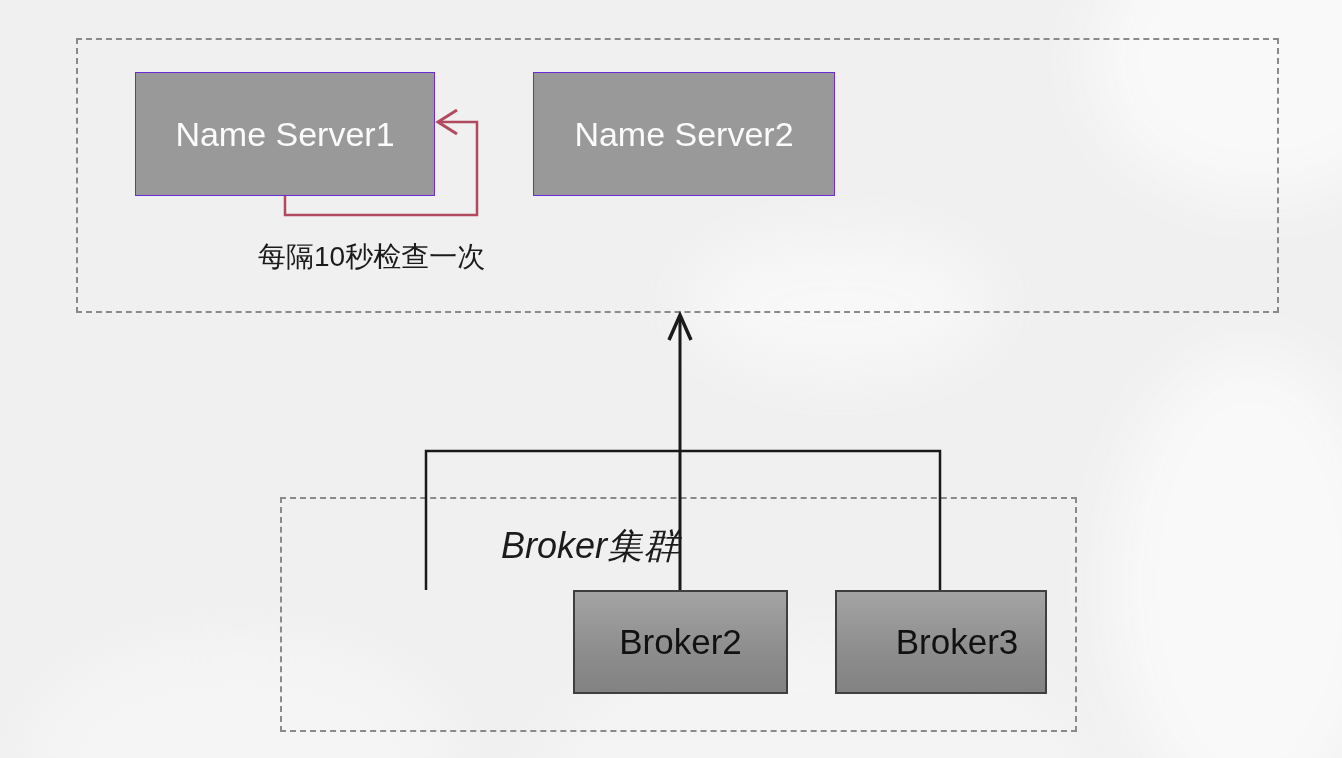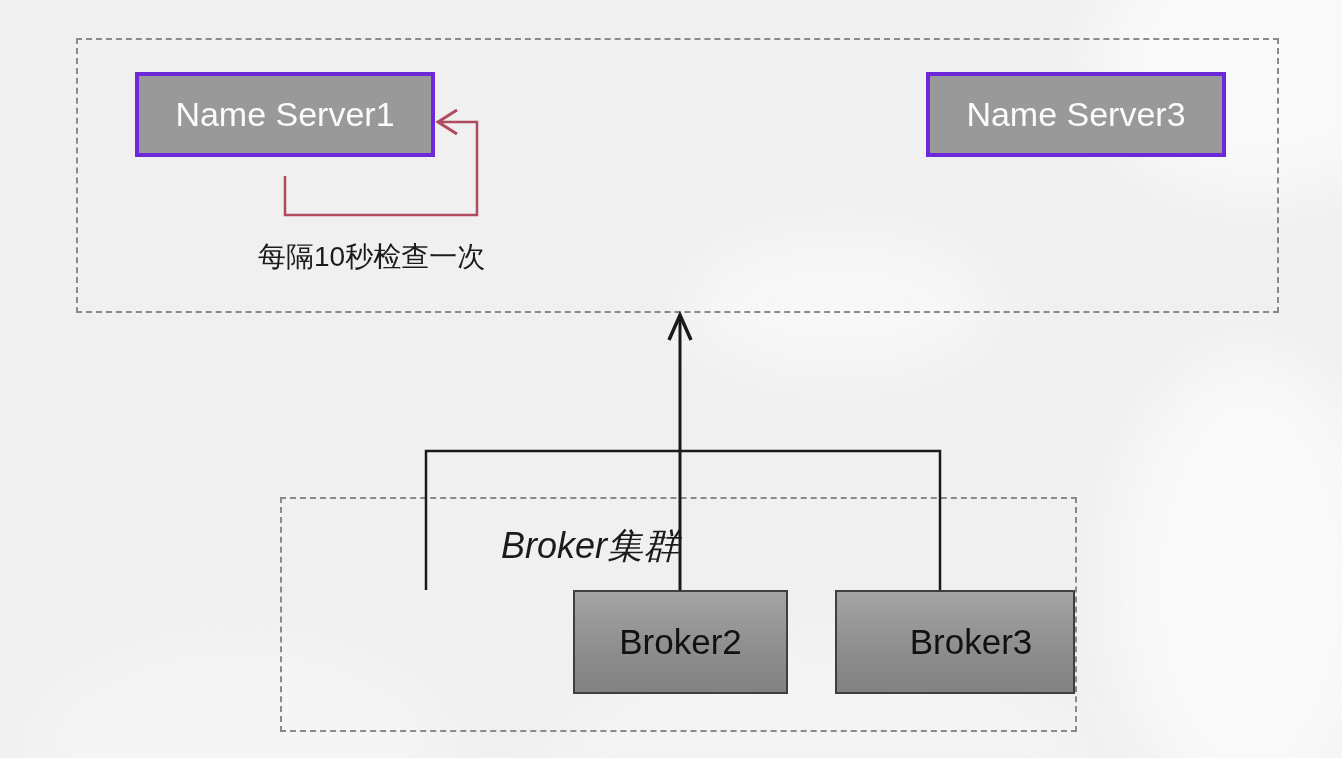--- a/index.html
+++ b/index.html
@@ -38,38 +38,38 @@
   .cluster.broker     { left: 280px; top: 497px; width: 797px; height: 235px; }
 
   .node {
     position: absolute;
     box-sizing: border-box;
     display: flex; align-items: center; justify-content: center;
     z-index: 10;
   }
   .node.ns {
     background: #999999;
-    border: 4px solid #6d28d9;
+    border: 1px solid #6d28d9;
     color: #fbfbfb;
     font-size: 34px;
-    top: 72px; height: 85px;
+    top: 72px; height: 124px;
   }
   .node.ns1 { left: 135px; width: 300px; }
   .node.ns2 { left: 533px; width: 302px; }
   .node.ns3 { left: 926px; width: 300px; }
   .node.bk {
     background: linear-gradient(180deg, #a4a4a4 0%, #8d8d8d 60%, #828282 100%);
     border: 2px solid #3f3f3f;
     color: #111111;
     font-size: 35px;
     top: 590px; height: 104px;
   }
   .node.bk1 { left: 320px; width: 215px; }
   .node.bk2 { left: 573px; width: 215px; text-align: right; }
-  .node.bk3 { left: 835px; width: 240px; padding-left: 32px; }
+  .node.bk3 { left: 835px; width: 212px; padding-left: 32px; }
 
   .lbl {
     position: absolute;
     color: #1b1b1b;
     white-space: nowrap;
     z-index: 6;
     margin-left: 41px;
   }
   .lbl.heartbeat { left: 217px; top: 238px; font-size: 28px; }
   .lbl.ns-cluster { left: 885px; top: 236px; font-size: 37px; }
@@ -102,22 +102,22 @@
 
     <line x1="680" y1="590" x2="680" y2="318" stroke-width="3" stroke="#1a1a1a"></line>
     <polyline points="669,340 680,315 691,340" fill="none" stroke-width="3.5" stroke-linejoin="miter" stroke="#1a1a1a"></polyline>
   </svg>
 
   <div class="cluster nameserver"></div>
 
   <div class="node ns ns1">
     <span>Name Server1</span>
   </div>
-  <div class="node ns ns3">
-    <span>Name Server3</span>
+  <div class="node ns ns2">
+    <span>Name Server2</span>
   </div>
 
   <div class="lbl heartbeat">每隔10秒检查一次</div>
 
 
   <div class="cluster broker"></div>
 
   <div class="lbl bk-cluster">Broker集群</div>
 
   <div class="node bk bk2">

